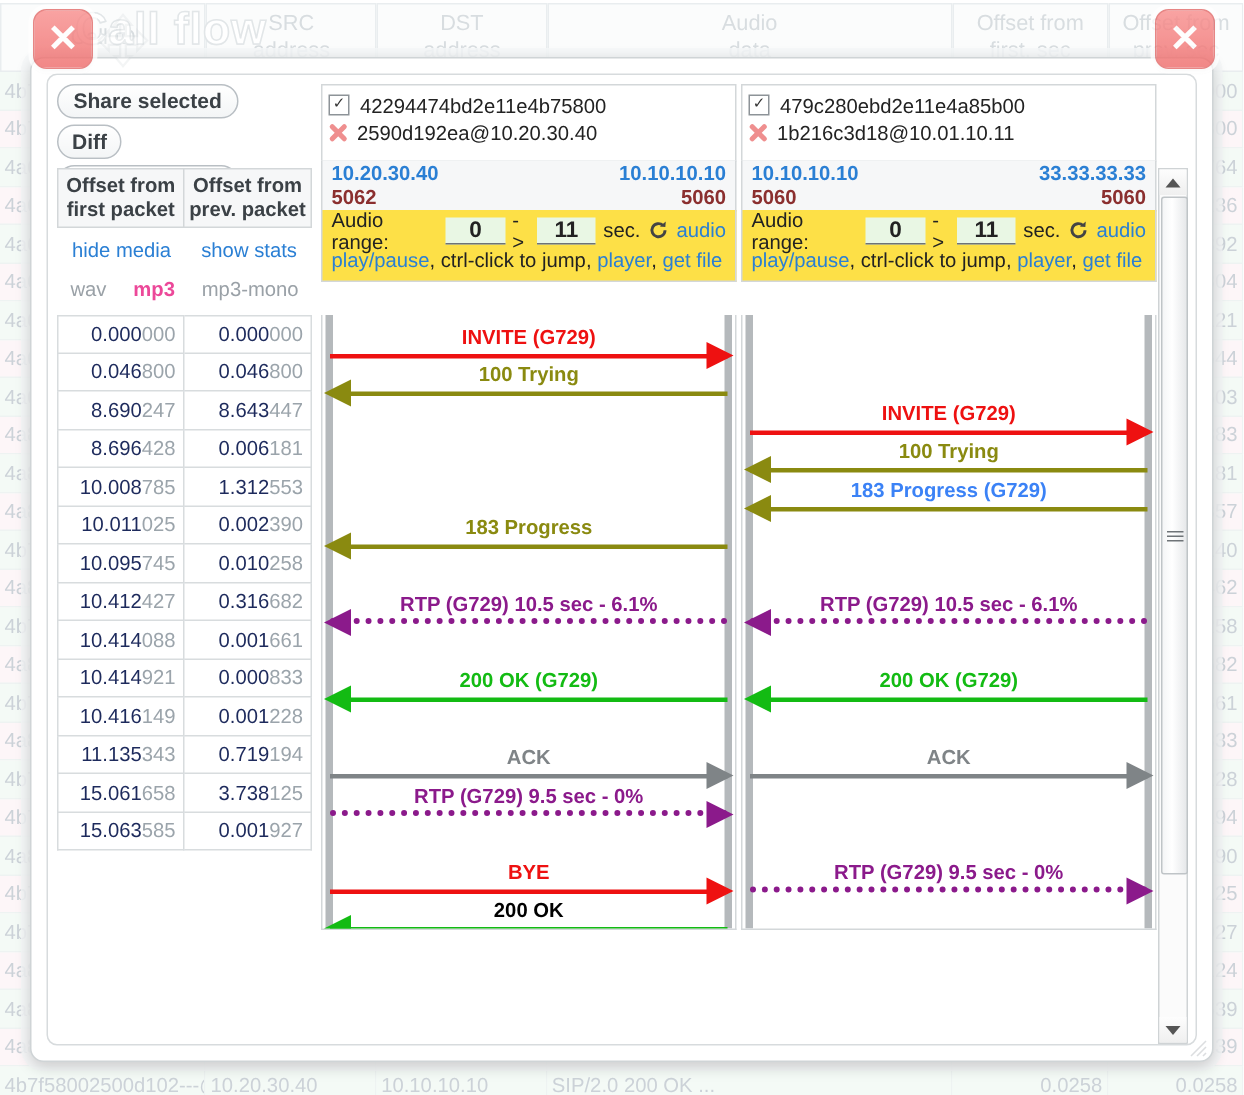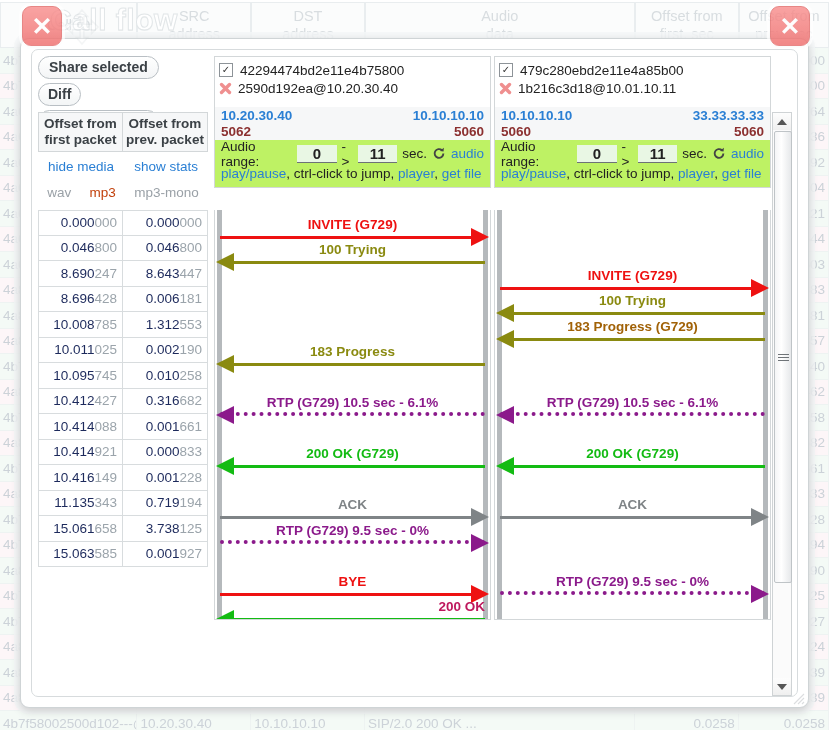--- a/index.html
+++ b/index.html
@@ -73,21 +73,21 @@
     position:absolute;box-sizing:border-box;border:1px solid #d3d7d9;background:#f6f7f8;
     font-size:13.5px;font-weight:bold;color:#3b4146;text-align:center;line-height:1.15;
     display:flex;flex-direction:column;justify-content:center;align-items:center;
   }
   .lnk{color:#2a7fd4;cursor:pointer;}
   .lnk-row{
     position:absolute;box-sizing:border-box;font-size:13.5px;display:flex;
     align-items:center;justify-content:space-around;
   }
   .codec{font-size:13.5px;color:#9aa1a7;}
-  .codec b{color:#c2410c;font-weight:normal;}
+  .codec b{color:#ec4899;font-weight:bold;}
 
   
   .times{position:absolute;left:6px;top:160px;width:170px;}
   .trow{height:25.5px;display:flex;box-sizing:border-box;}
   .tcell{
     box-sizing:border-box;width:85px;border-bottom:1px solid #d8dcde;
     border-right:1px solid #d8dcde;font-size:13.5px;color:#1d2a5c;
     display:flex;align-items:center;justify-content:flex-end;padding-right:5px;
   }
   .tcell:first-child{border-left:1px solid #d8dcde;}
@@ -104,21 +104,21 @@
     font-size:10px;color:#333;line-height:1;flex:none;
   }
   .xmark{width:13px;height:13px;margin-right:6px;flex:none;}
   .panel-addr{
     box-sizing:border-box;border:1px solid #d3d7d9;border-top:none;background:#f6f7f8;
     height:34px;padding:1px 6px 0 6px;font-size:13.5px;font-weight:bold;color:#8b2f2f;
   }
   .addr-line{display:flex;justify-content:space-between;line-height:16px;}
   .addr-ip{color:#2a7fd4;}
   .panel-audio{
-    box-sizing:border-box;border:1px solid #d3d7d9;border-top:none;background:#bef264;
+    box-sizing:border-box;border:1px solid #d3d7d9;border-top:none;background:#fde047;
     height:48px;font-size:13.5px;color:#222;padding:3px 6px 0 6px;
   }
   .arow{display:flex;align-items:center;gap:5px;height:21px;}
   .numbox{
     display:inline-block;width:42px;text-align:center;background:#e9f7e4;
     border-bottom:1px solid #6d7277;font-size:15px;font-weight:bold;color:#222;
     line-height:17px;
   }
   .refresh{width:15px;height:15px;display:inline-block;}
   .arow2{font-size:13.5px;line-height:20px;white-space:nowrap;}
@@ -451,21 +451,21 @@
         <div class="trow">
           <div class="tcell">8.696<span class="tail">428</span></div>
           <div class="tcell">0.006<span class="tail">181</span></div>
         </div>
         <div class="trow">
           <div class="tcell">10.008<span class="tail">785</span></div>
           <div class="tcell">1.312<span class="tail">553</span></div>
         </div>
         <div class="trow">
           <div class="tcell">10.011<span class="tail">025</span></div>
-          <div class="tcell">0.002<span class="tail">190</span></div>
+          <div class="tcell">0.002<span class="tail">390</span></div>
         </div>
         <div class="trow">
           <div class="tcell">10.095<span class="tail">745</span></div>
           <div class="tcell">0.010<span class="tail">258</span></div>
         </div>
         <div class="trow">
           <div class="tcell">10.412<span class="tail">427</span></div>
           <div class="tcell">0.316<span class="tail">682</span></div>
         </div>
         <div class="trow">
@@ -573,21 +573,21 @@
               <div class="lbl" style="color: rgb(139, 26, 139);">RTP (G729) 9.5 sec - 0%</div>
               <div class="ln dot"></div>
               <div class="hd r"></div>
             </div>
             <div class="msg" style="left: 5px; right: 5px; top: 382.5px; color: rgb(238, 17, 17);">
               <div class="lbl" style="color: rgb(238, 17, 17);">BYE</div>
               <div class="ln" style="background: rgb(238, 17, 17);"></div>
               <div class="hd r"></div>
             </div>
             <div class="msg" style="left: 5px; right: 5px; top: 408px; color: rgb(19, 187, 19);">
-              <div class="lbl" style="color: #be185d; text-align: right;">200 OK</div>
+              <div class="lbl" style="color: #000000;">200 OK</div>
               <div class="ln" style="background: rgb(19, 187, 19);"></div>
               <div class="hd l"></div>
             </div>
           </div>
         </div>
         <div>
           <div class="panel-id" style="position: absolute; left: 462px; top: 6px; width: 277px;">
             <div class="pid-line">
               <span class="chk">✓</span>
               <span>479c280ebd2e11e4a85b00</span>
@@ -634,21 +634,21 @@
               <div class="lbl" style="color: rgb(238, 17, 17);">INVITE (G729)</div>
               <div class="ln" style="background: rgb(238, 17, 17);"></div>
               <div class="hd r"></div>
             </div>
             <div class="msg" style="left: 5px; right: 5px; top: 102px; color: rgb(138, 138, 16);">
               <div class="lbl" style="color: rgb(138, 138, 16);">100 Trying</div>
               <div class="ln" style="background: rgb(138, 138, 16);"></div>
               <div class="hd l"></div>
             </div>
             <div class="msg" style="left: 5px; right: 5px; top: 127.5px; color: rgb(138, 138, 16);">
-              <div class="lbl" style="color: #a16207;">183 Progress (G729)</div>
+              <div class="lbl" style="color: #3b82f6;">183 Progress (G729)</div>
               <div class="ln" style="background: rgb(138, 138, 16);"></div>
               <div class="hd l"></div>
             </div>
             <div class="msg" style="left: 5px; right: 5px; top: 204px; color: rgb(139, 26, 139);">
               <div class="lbl" style="color: rgb(139, 26, 139);">RTP (G729) 10.5 sec - 6.1%</div>
               <div class="ln dot"></div>
               <div class="hd l"></div>
             </div>
             <div class="msg" style="left: 5px; right: 5px; top: 255px; color: rgb(19, 187, 19);">
               <div class="lbl" style="color: rgb(19, 187, 19);">200 OK (G729)</div>

